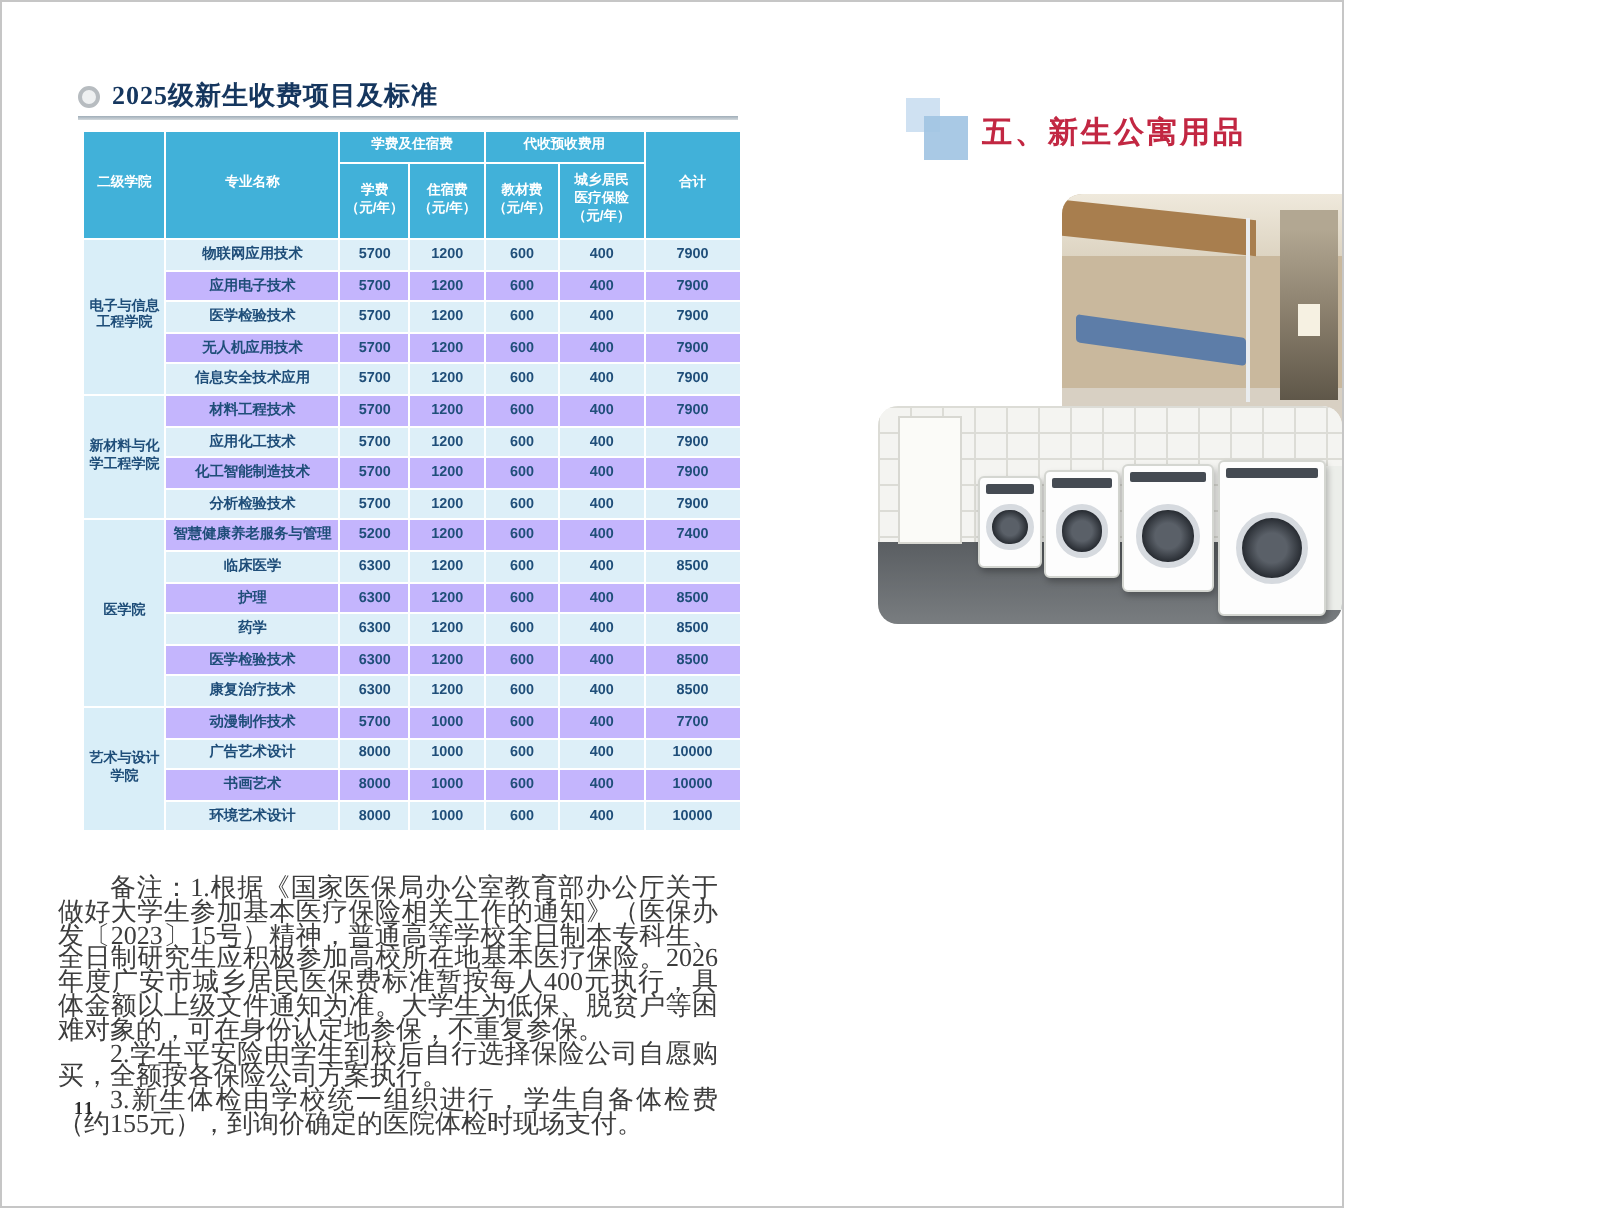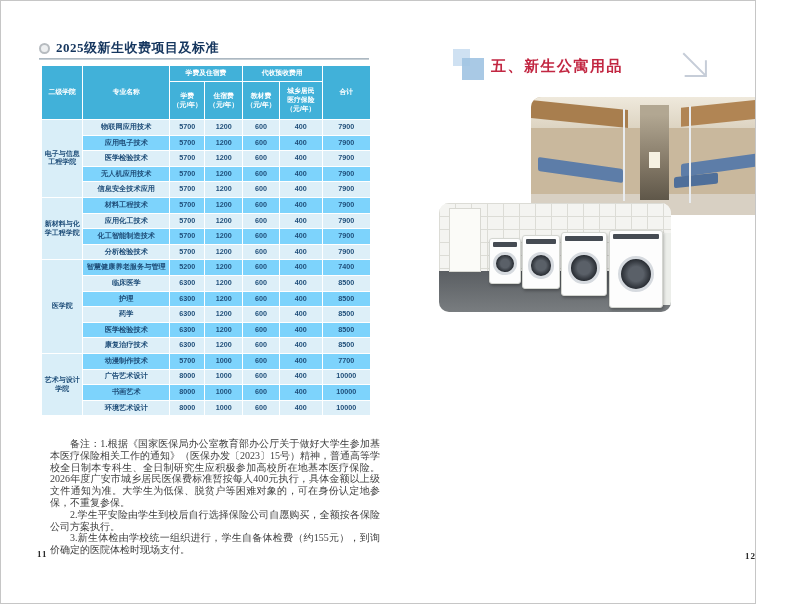--- a/index.html
+++ b/index.html
@@ -1,16 +1,16 @@
 <!DOCTYPE html>
 <html><head>
 <meta charset="utf-8">
 <style>
   html,body{margin:0;padding:0;background:#fff;}
-  .sheet{position:relative;width:756px;height:604px;background:#ffffff;
+  .sheet{position:relative;width:672px;height:604px;background:#ffffff;
          border:1px solid #c6c6c6;box-sizing:border-box;overflow:hidden;
          font-family:"Liberation Serif",serif;}
 
   
   .lp-title-row{position:absolute;left:38px;top:38px;display:flex;align-items:center;gap:6px;}
   .title-ring{width:7px;height:7px;border:2px solid #b7bcc0;border-radius:50%;background:#eef0f1;}
   .lp-title{font-size:13px;font-weight:bold;color:#15365e;letter-spacing:.5px;margin:0;}
   .lp-rule{position:absolute;left:38px;top:57px;width:330px;height:2px;
            background:linear-gradient(#9fadb8,#d3d9dd);}
 
@@ -20,24 +20,24 @@
   .fee-table col.c1{width:40px}.fee-table col.c2{width:85px}.fee-table col.c3{width:34px}
   .fee-table col.c4{width:36px}.fee-table col.c5{width:36px}.fee-table col.c6{width:41px}
   .fee-table col.c7{width:47px}
   .fee-table th{background:#41b1d9;color:#fff;font-weight:bold;font-size:6.8px;
                 line-height:1.3;white-space:pre-line;padding:1px 0;vertical-align:middle;text-align:center;}
   .fee-table tr.h1 th{height:13px}
   .fee-table tr.h2 th{height:35px}
   .fee-table td{font-size:7.2px;font-weight:bold;color:#1f4e79;text-align:center;
                 vertical-align:middle;height:14.6px;padding:0;line-height:1.2;}
   .fee-table tr.odd td{background:#ddeff8}
-  .fee-table tr.even td{background:#7dd3fc}
+  .fee-table tr.even td{background:#c4b5fd}
   .fee-table tr td.college{background:#d9eef8;font-size:7px;}
 
-  .notes{position:absolute;left:49px;top:437px;width:330px;font-size:10px;line-height:11.8px;
+  .notes{position:absolute;left:28px;top:437px;width:330px;font-size:13px;line-height:11.8px;
          color:#3d3d3d;text-align:justify;}
   .notes p{margin:0;text-indent:2em;}
 
   .pn{position:absolute;font-size:9px;font-weight:bold;color:#2a2a2a;letter-spacing:1px;
       font-family:"Liberation Serif",serif;}
   .pn-left{left:36px;top:548px}
   .pn-right{left:744px;top:550px}
 
   
   .rp-deco{position:absolute;left:452px;top:48px;width:46px;height:46px;}

